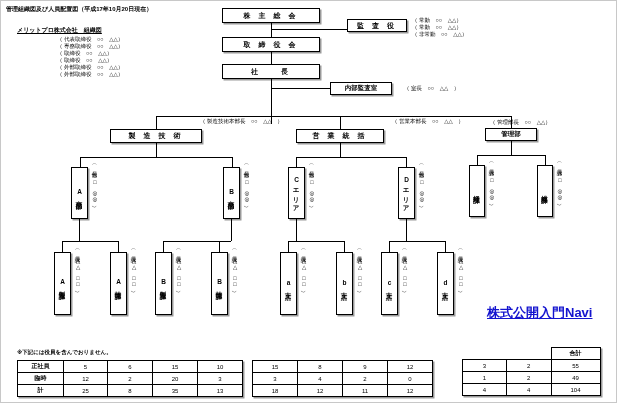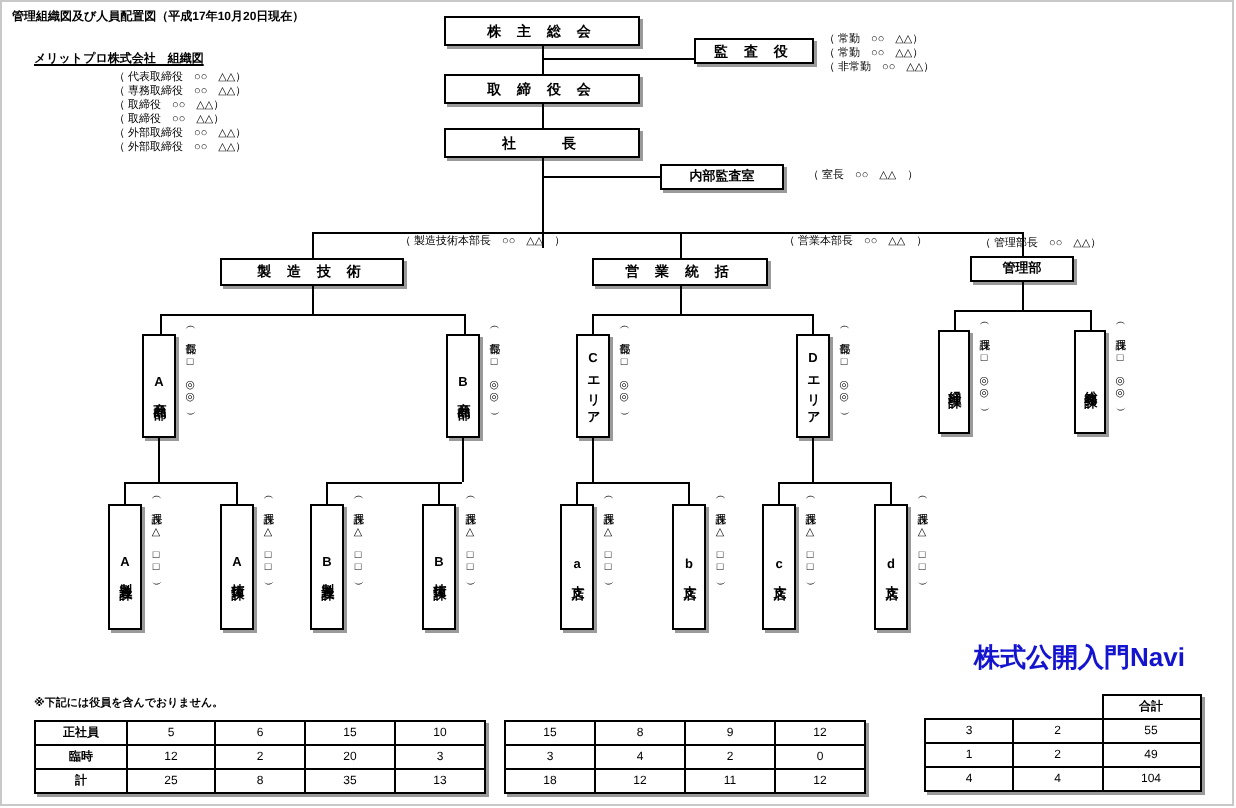--- a/index.html
+++ b/index.html
@@ -219,21 +219,21 @@
   <div class="vbox" style="left:381px;top:252px;width:17px;height:63px;">
     <div class="vtxt">c支店</div>
   </div>
   <div class="vnote" style="left:401px;top:246px;">（ 課長　△△　□□）</div>
 
   <div class="vbox" style="left:437px;top:252px;width:17px;height:63px;">
     <div class="vtxt">d支店</div>
   </div>
   <div class="vnote" style="left:457px;top:246px;">（ 課長　△△　□□）</div>
 
-  <div class="brand" style="left:487px;top:320px;">株式公開入門Navi</div>
+  <div class="brand" style="left:487px;top:304px;text-decoration:underline;">株式公開入門Navi</div>
 
   <div class="abs t5 bold" style="left:17px;top:349px;">※下記には役員を含んでおりません。</div>
 
   <table class="tbl tblshadow" style="left:17px;top:360px;">
     <tbody>
         <tr>
       <td class="lbl" style="width:45px;">正社員</td>
       <td style="width:43px;">5</td>
       <td style="width:44px;">6</td>
       <td style="width:44px;">15</td>

